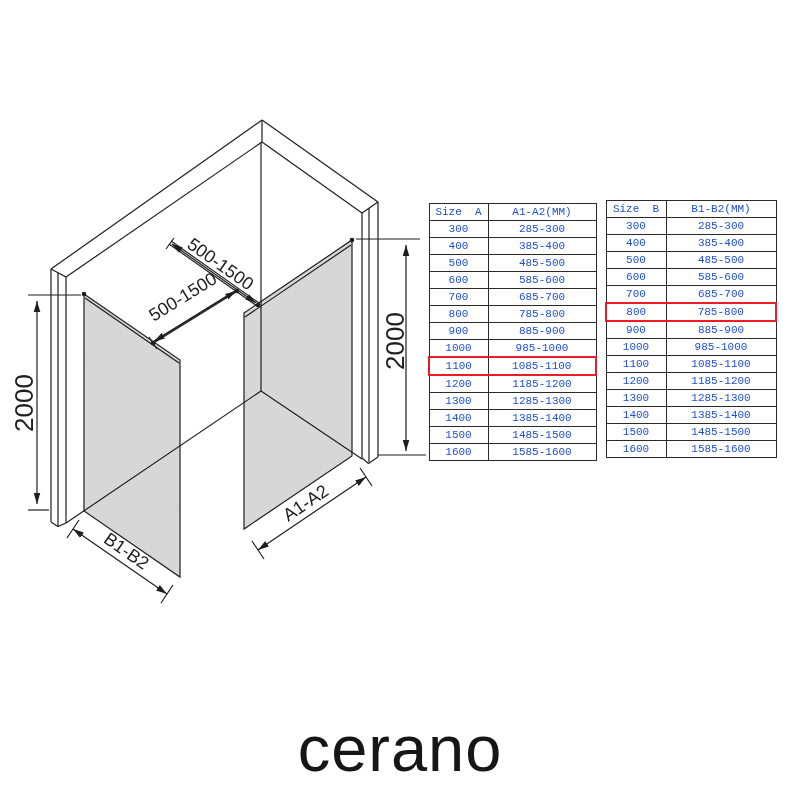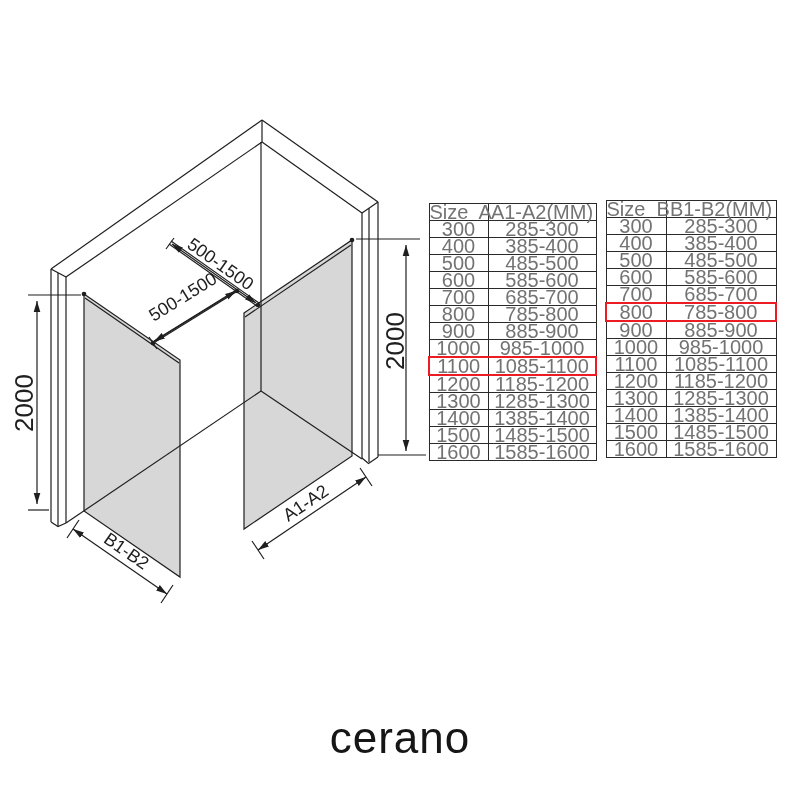--- a/index.html
+++ b/index.html
@@ -6,32 +6,32 @@
   #canvas{position:relative;width:800px;height:800px;background:#fff;overflow:hidden;
           font-family:"Liberation Sans",sans-serif;color:#1a1a1a;}
   #diagram{position:absolute;left:0;top:0;}
   .ln{stroke:var(--line,#1f1f1f);stroke-width:1.2;fill:none;}
   .glass{stroke:var(--line,#1f1f1f);stroke-width:1.2;}
   .dot{fill:var(--line,#1f1f1f);stroke:none;}
   .dimtxt{font-family:"Liberation Sans",sans-serif;fill:var(--line,#1f1f1f);
           text-anchor:middle;font-size:18px;}
   .dimtxt.big{font-size:26px;}
   .sizetable{position:absolute;border-collapse:collapse;table-layout:fixed;
-             font-size:20px;color:#737373;}
+             font-size:11px;color:#1d4ed8;font-family:Liberation Mono, monospace;}
   .sizetable th,.sizetable td{border:1px solid #2a2a2a;text-align:center;
              padding:0;height:16px;font-weight:normal;white-space:pre;line-height:16px;}
   #tableA{left:428px;top:203px;width:167px;}
   #tableB{left:605px;top:200px;width:170px;}
   #tableA col.c1{width:59px;} #tableA col.c2{width:108px;}
   #tableB col.c1{width:60px;} #tableB col.c2{width:110px;}
   tr.hl td{border-top:2px solid var(--red,#ec1c24);border-bottom:2px solid var(--red,#ec1c24);}
   tr.hl td:first-child{border-left:2px solid var(--red,#ec1c24);}
   tr.hl td:last-child{border-right:2px solid var(--red,#ec1c24);}
   #logo{position:absolute;left:0;top:716px;width:800px;text-align:center;
-        font-size:44px;font-weight:300;letter-spacing:1px;line-height:1;color:#161616;}
+        font-size:65px;font-weight:300;letter-spacing:1px;line-height:1;color:#161616;}
 </style>
 </head>
 <body>
 
 <div id="canvas">
 
   <svg id="diagram" width="800" height="800" viewBox="0 0 800 800" xmlns="http://www.w3.org/2000/svg">
     <defs>
       <marker id="arr" markerUnits="userSpaceOnUse" markerWidth="12" markerHeight="8" refX="11" refY="4" orient="auto-start-reverse">
         <path d="M0,0.7 L11,4 L0,7.3 z" fill="#1f1f1f"></path>

